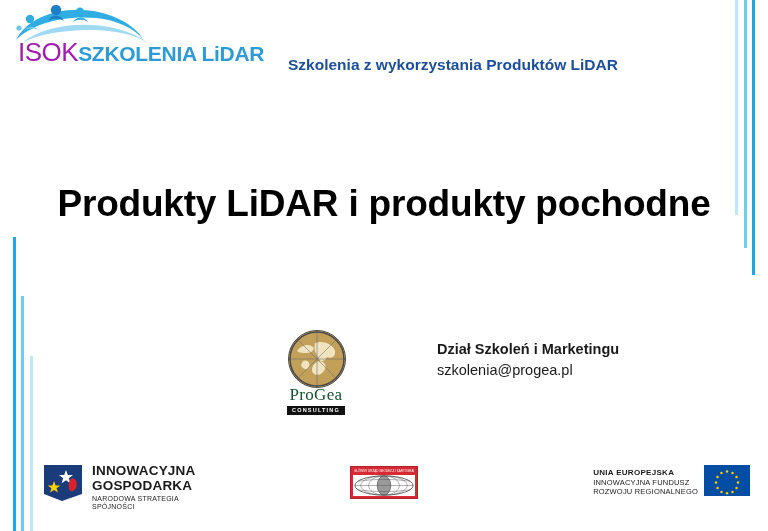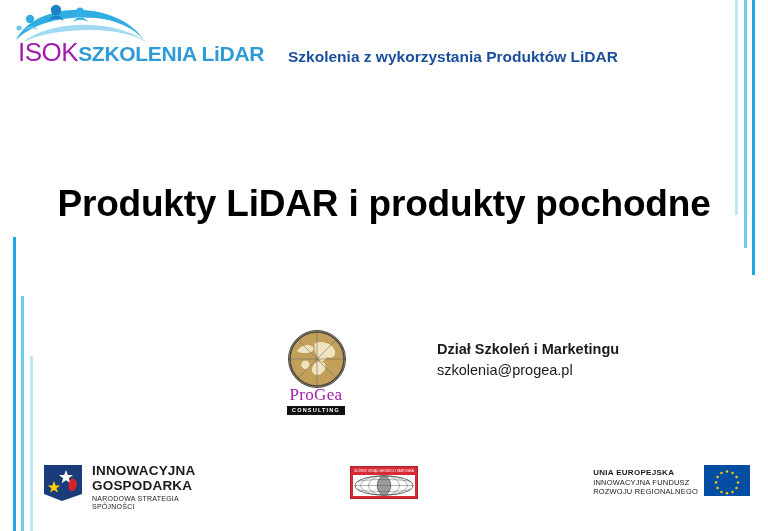--- a/index.html
+++ b/index.html
@@ -62,21 +62,21 @@
     font-size: 21px;
     font-weight: bold;
     color: #2E9BD6;
     letter-spacing: -0.3px;
   }
 
   
   #header-title {
     position: absolute;
     left: 288px;
-    top: 48px;
+    top: 56px;
     font-size: 15.5px;
     font-weight: bold;
     color: #1B4F9C;
     white-space: nowrap;
   }
 
   
   #main-title {
     position: absolute;
     left: 0;
@@ -110,21 +110,21 @@
     overflow: hidden;
   }
   #progea-name {
     position: absolute;
     left: 0;
     top: 55px;
     width: 72px;
     text-align: center;
     font-family: "Liberation Serif", serif;
     font-size: 17px;
-    color: #a21caf;
+    color: #14532d;
     letter-spacing: 0.3px;
   }
   #progea-consulting-bar {
     position: absolute;
     left: 7px;
     top: 76px;
     width: 58px;
     height: 9px;
     background: #111111;
     color: #ffffff;

